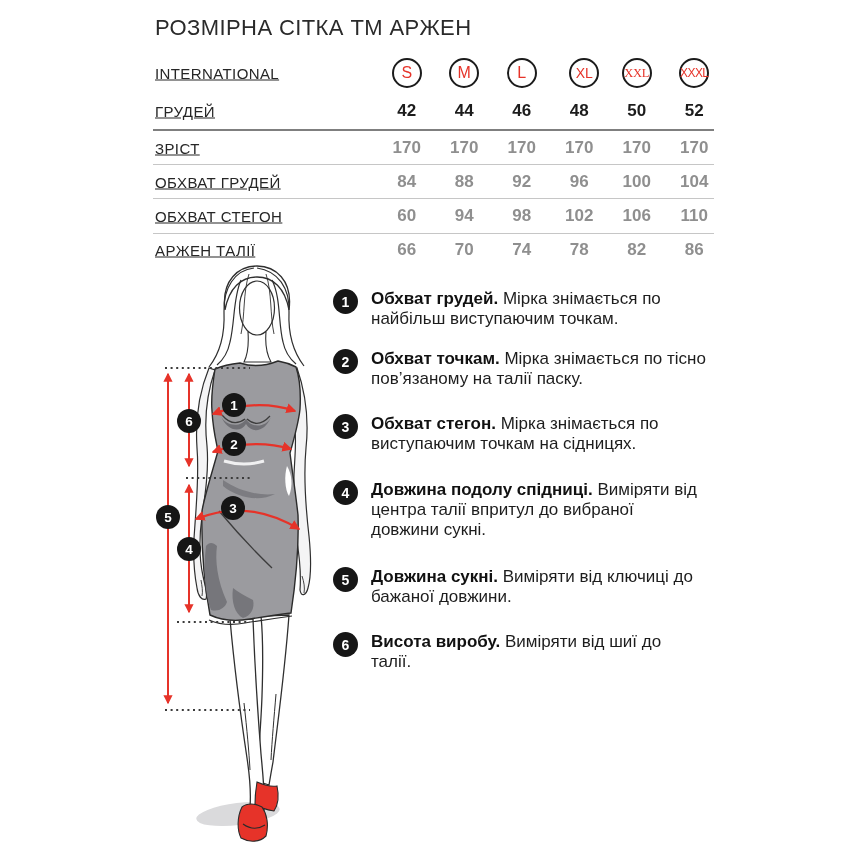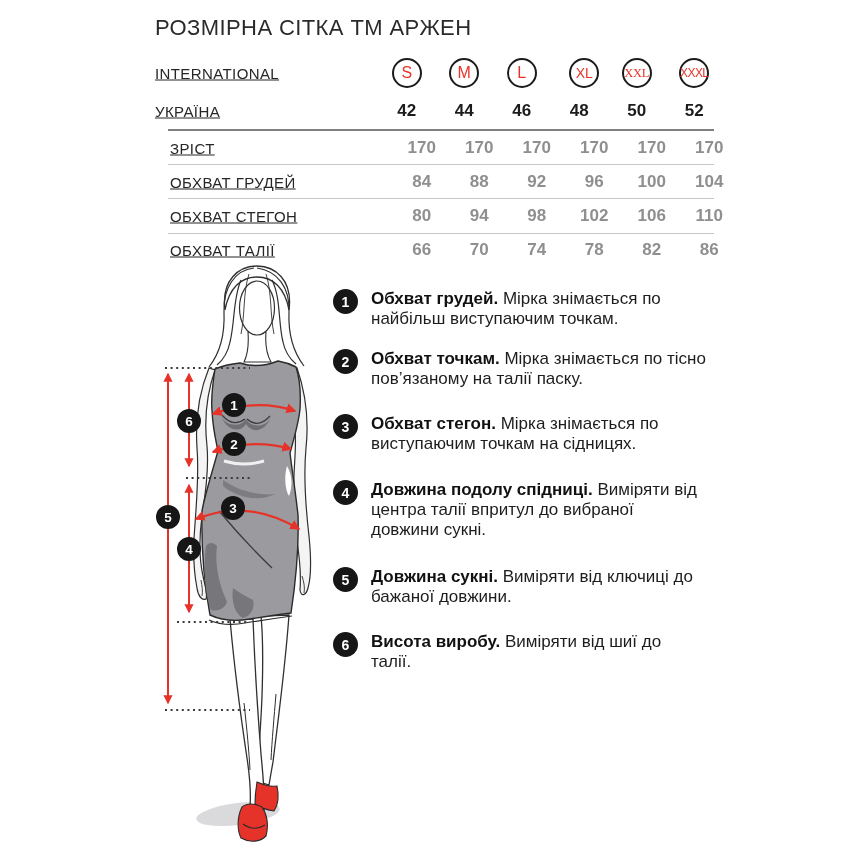--- a/index.html
+++ b/index.html
@@ -20,21 +20,21 @@
   #row-intl{height:38px;}
   #row-ua{height:37px;}
   .circ{width:30px;height:30px;border:2px solid #1b1b1b;border-radius:50%;box-sizing:border-box;
         display:flex;align-items:center;justify-content:center;color:#e63329;font-weight:400;overflow:visible;white-space:nowrap;}
   .cell:nth-child(-n+3) .circ{font-size:16px;}
   .cell:nth-child(4) .circ{font-size:14px;margin-left:10px;}
   .cell:nth-child(5) .circ{font-size:12.5px;letter-spacing:-.3px;font-family:Liberation Serif, serif;}
   .cell:nth-child(6) .circ{font-size:12px;letter-spacing:-.6px;}
   .val{font-size:17px;color:#8f8f8f;font-weight:bold;}
   .val.dark{color:#1c1c1c;}
-  .brow{height:33.2px;border-top:1.5px solid #c6c6c6;margin-left:15px;}
+  .brow{height:33.2px;border-top:1.5px solid #c6c6c6;}
   .brow.first{border-top:2px solid #7f7f7f;}
 
   
   #list{left:333px;top:0;width:400px;height:850px;}
   .mitem{position:absolute;left:0;width:392px;}
   .bullet{position:absolute;left:0;top:0;width:25px;height:25px;border-radius:50%;background:#161616;
           color:#fff;font-size:14px;font-weight:700;display:flex;align-items:center;justify-content:center;}
   .mtext{margin-left:38px;width:335px;font-size:17px;line-height:20px;color:#1d1d1d;}
   .mtext b{font-weight:700;color:#111;}
 
@@ -65,21 +65,21 @@
         </div>
         <div class="cell">
           <div class="circ">XXL</div>
         </div>
         <div class="cell">
           <div class="circ">XXXL</div>
         </div>
       </div>
   </div>
   <div class="trow" id="row-ua">
-    <div class="lbl">УКРАЇНА</div>
+    <div class="lbl">ГРУДЕЙ</div>
     <div class="cells" id="ua-cells">
         <div class="cell">
           <span class="val dark">42</span>
         </div>
         <div class="cell">
           <span class="val dark">44</span>
         </div>
         <div class="cell">
           <span class="val dark">46</span>
         </div>
@@ -138,41 +138,41 @@
           </div>
           <div class="cell">
             <span class="val">104</span>
           </div>
         </div>
       </div>
       <div class="trow brow">
         <div class="lbl">ОБХВАТ СТЕГОН</div>
         <div class="cells">
           <div class="cell">
-            <span class="val">80</span>
+            <span class="val">60</span>
           </div>
           <div class="cell">
             <span class="val">94</span>
           </div>
           <div class="cell">
             <span class="val">98</span>
           </div>
           <div class="cell">
             <span class="val">102</span>
           </div>
           <div class="cell">
             <span class="val">106</span>
           </div>
           <div class="cell">
             <span class="val">110</span>
           </div>
         </div>
       </div>
       <div class="trow brow">
-        <div class="lbl">ОБХВАТ ТАЛІЇ</div>
+        <div class="lbl">АРЖЕН ТАЛІЇ</div>
         <div class="cells">
           <div class="cell">
             <span class="val">66</span>
           </div>
           <div class="cell">
             <span class="val">70</span>
           </div>
           <div class="cell">
             <span class="val">74</span>
           </div>

